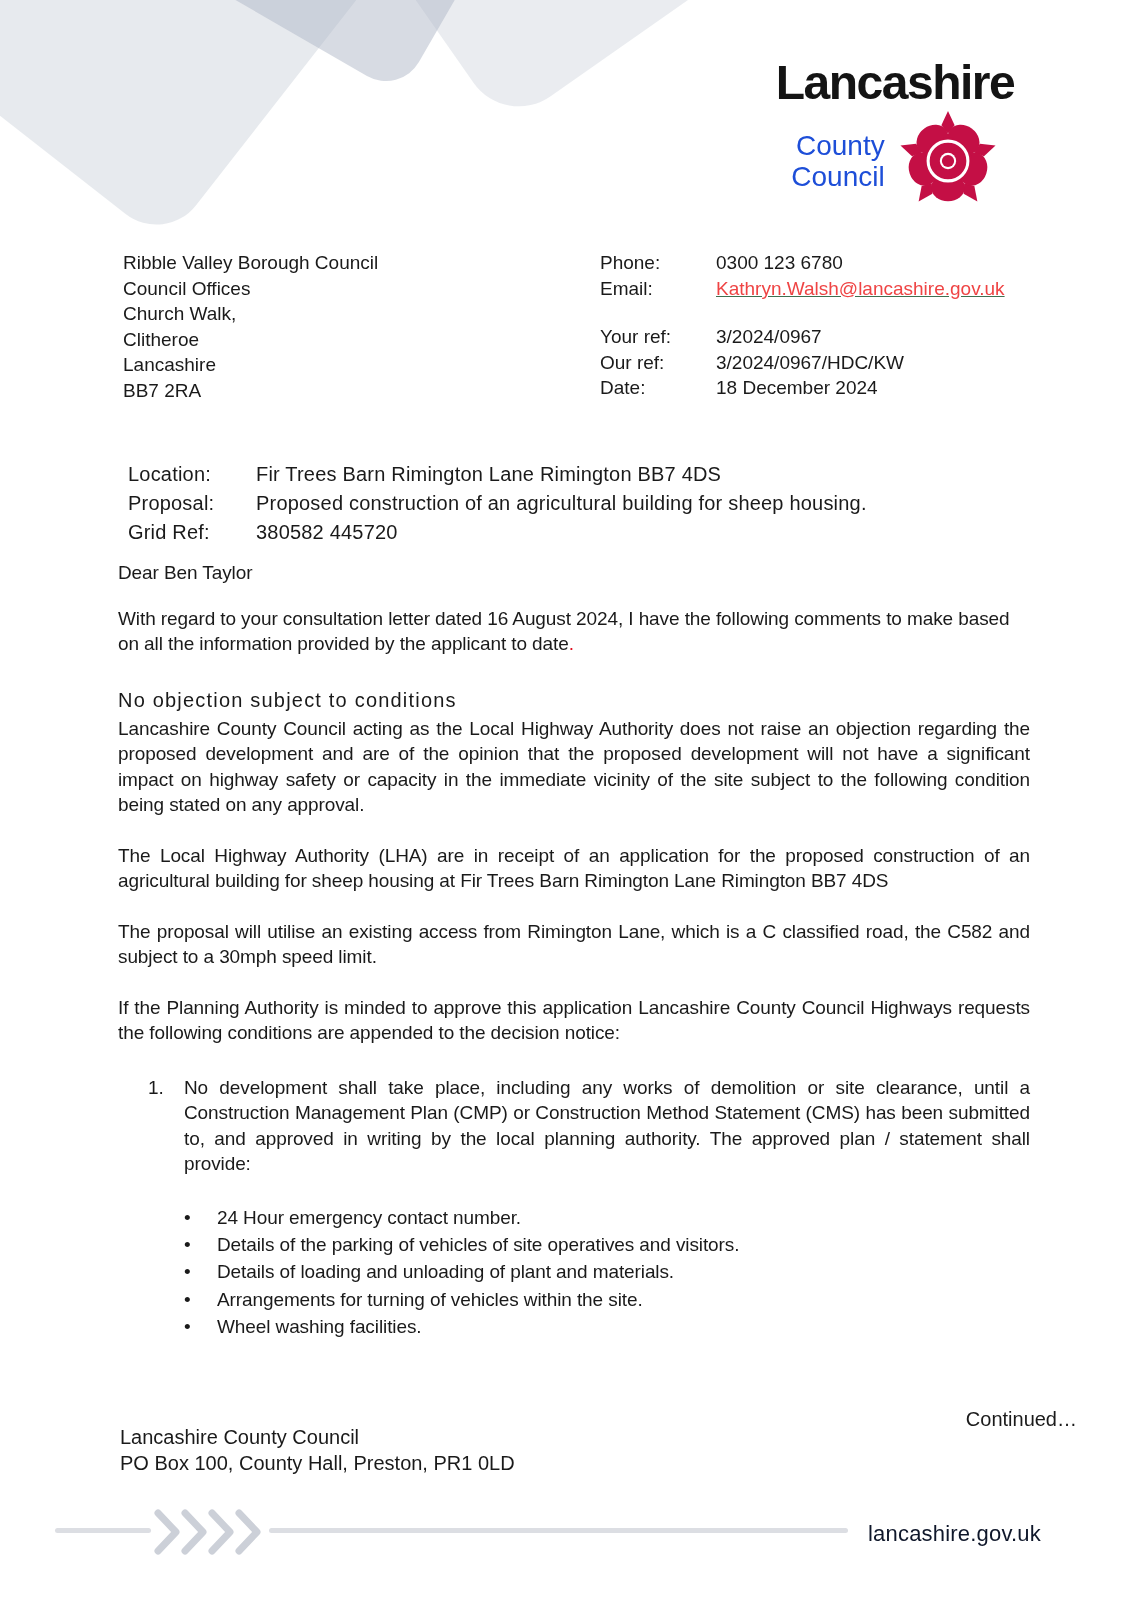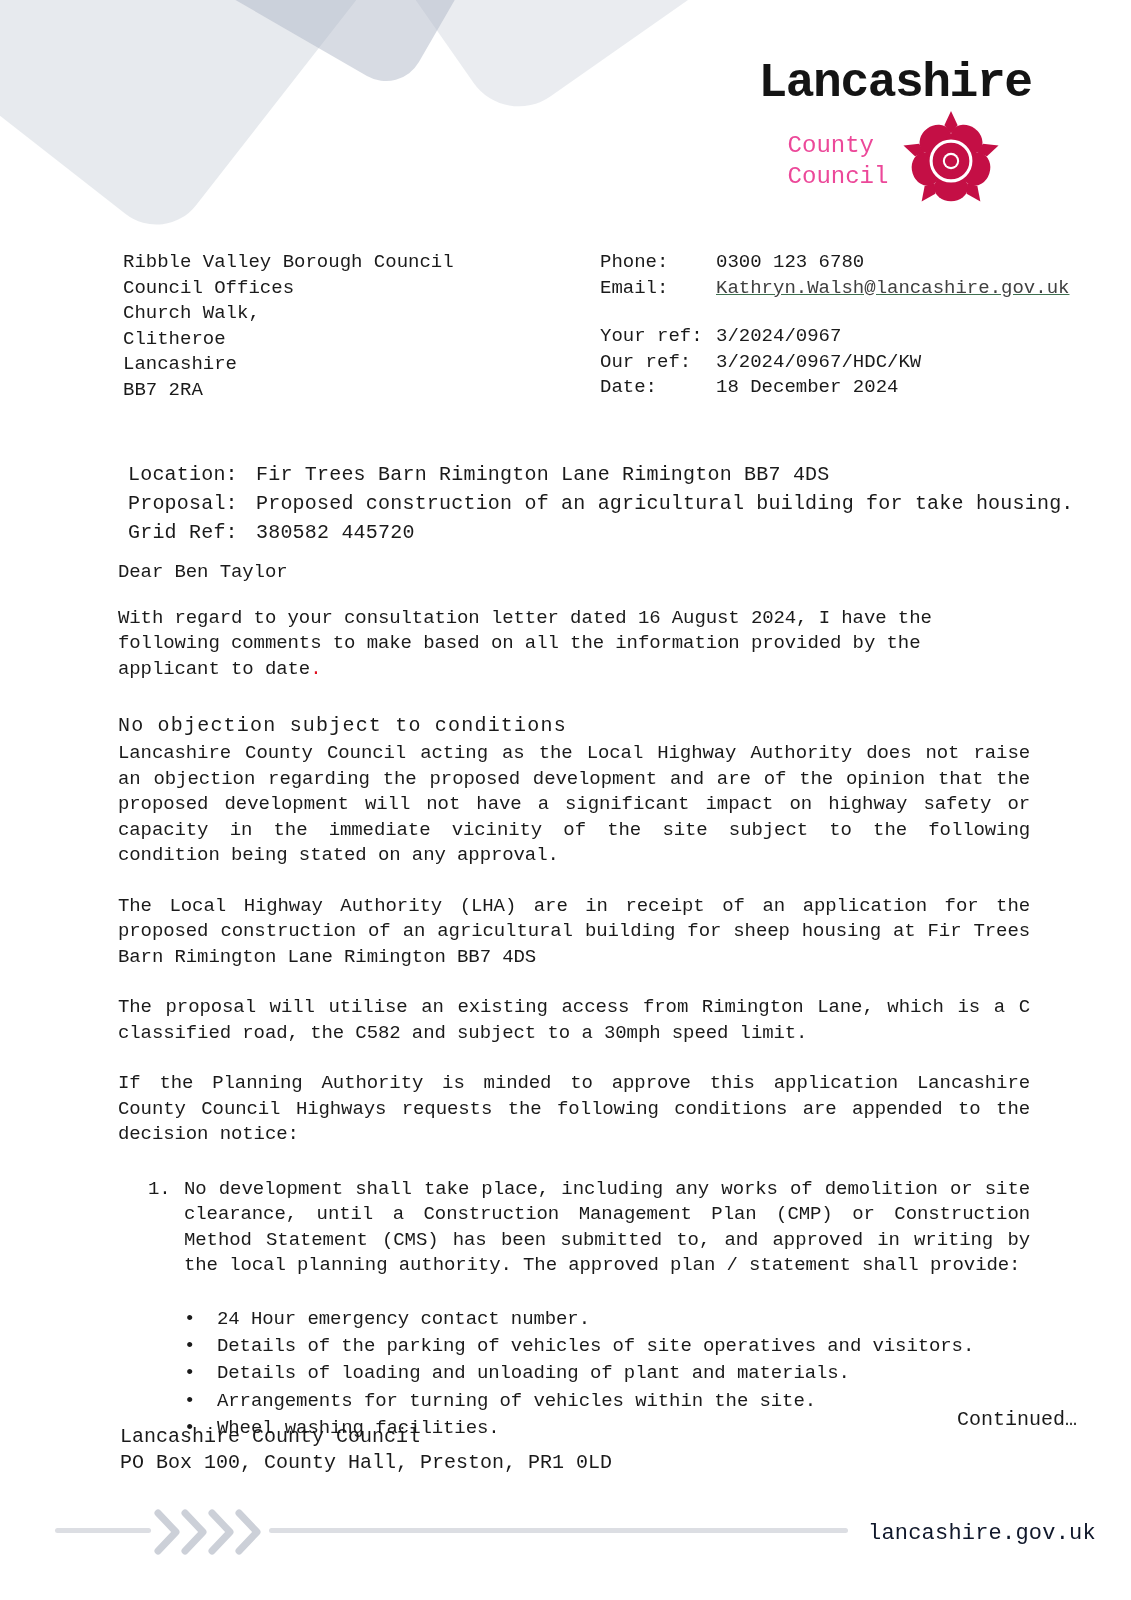--- a/index.html
+++ b/index.html
@@ -1,41 +1,41 @@
 <!DOCTYPE html>
 <html><head>
 <meta charset="utf-8">
 <style>
   html,body { margin:0; padding:0; background:#ffffff; }
   .page {
     position:relative; width:1131px; height:1600px; background:#ffffff;
-    overflow:hidden; font-family:Liberation Mono, monospace; color:#1a1a1a;
+    overflow:hidden; font-family:Liberation Sans, sans-serif; color:#1a1a1a;
   }
   
   .deco { position:absolute; inset:0; pointer-events:none; }
   .deco div { position:absolute; }
   .deco-a { width:430px; height:430px; border-radius:50px; background:rgba(208,213,221,0.50);
             left:-87px; top:-272px; transform:rotate(38deg); }
   .deco-b { width:560px; height:560px; border-radius:55px; background:rgba(208,213,221,0.45);
             left:294px; top:-542px; transform:rotate(55deg); }
   .deco-c { width:300px; height:300px; border-radius:38px; background:rgba(176,183,199,0.50);
             left:195px; top:-260px; transform:rotate(30deg); }
   
   .logo { position:absolute; left:742px; top:58px; width:306px; text-align:center; }
   .logo-title { font-size:48px; font-weight:700; letter-spacing:-1.5px; color:#141414; line-height:50px; }
   .logo-row { display:flex; align-items:center; justify-content:center; gap:12px; margin-top:2px; }
-  .logo-sub { text-align:left; font-size:24px; line-height:31px; color:#ec4899; font-weight:400; }
+  .logo-sub { text-align:right; font-size:28px; line-height:31px; color:#1d4ed8; font-weight:400; }
   .rose { width:102px; height:102px; }
   
   .recipient { position:absolute; left:123px; top:250px; font-size:19px; line-height:25.6px; }
   
   .contact { position:absolute; left:600px; top:250px; font-size:19px; line-height:25.6px;
              display:grid; grid-template-columns:116px auto; }
   .contact .spacer { grid-column:1 / span 2; height:23px; }
-  .link-green { color:#404040; text-decoration:underline; text-decoration-color:#3f7050; cursor:pointer; }
+  .link-green { color:#ef4444; text-decoration:underline; text-decoration-color:#3f7050; cursor:pointer; }
   
   .refblock { position:absolute; left:128px; top:460px; font-size:20px; line-height:29px;
               display:grid; grid-template-columns:128px auto; letter-spacing:0.2px; }
   
   .letter-body { position:absolute; left:118px; top:560px; width:912px; font-size:19px;
                  line-height:25.5px; letter-spacing:-0.1px; }
   .letter-body p { margin:0; }
   .salutation { margin-bottom:20px !important; }
   .intro { margin-bottom:29px !important; }
   .red-period { color:#e01020; }
@@ -120,21 +120,21 @@
     <div>Our ref:</div>
     <div>3/2024/0967/HDC/KW</div>
     <div>Date:</div>
     <div>18 December 2024</div>
   </div>
 
   <div class="refblock">
     <div>Location:</div>
     <div>Fir Trees Barn Rimington Lane Rimington BB7 4DS</div>
     <div>Proposal:</div>
-    <div>Proposed construction of an agricultural building for take housing.</div>
+    <div>Proposed construction of an agricultural building for sheep housing.</div>
     <div>Grid Ref:</div>
     <div>380582 445720</div>
   </div>
 
   <div class="letter-body">
     <p class="salutation">Dear Ben Taylor</p>
     <p class="intro"><span>With regard to your consultation letter dated 16 August 2024, I have the following comments to make based on all the information provided by the applicant to date</span><span class="red-period">.</span></p>
     <p class="section-heading">No objection subject to conditions</p>
     <p class="para">Lancashire County Council acting as the Local Highway Authority does not raise an objection regarding the proposed development and are of the opinion that the proposed development will not have a significant impact on highway safety or capacity in the immediate vicinity of the site subject to the following condition being stated on any approval.</p>
     <p class="para">The Local Highway Authority (LHA) are in receipt of an application for the proposed construction of an agricultural building for sheep housing at Fir Trees Barn Rimington Lane Rimington BB7 4DS</p>

